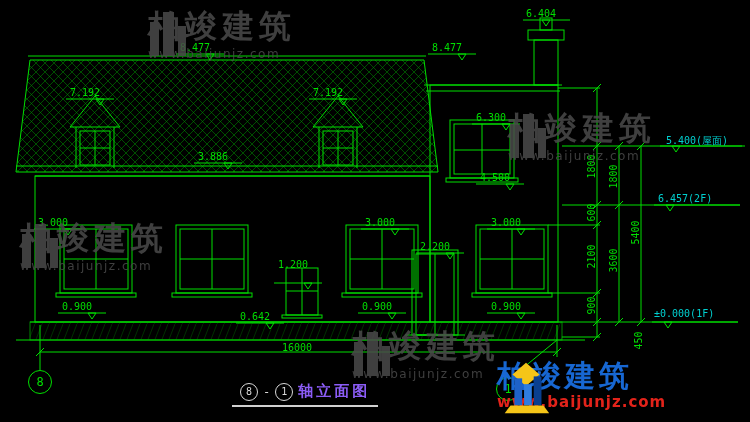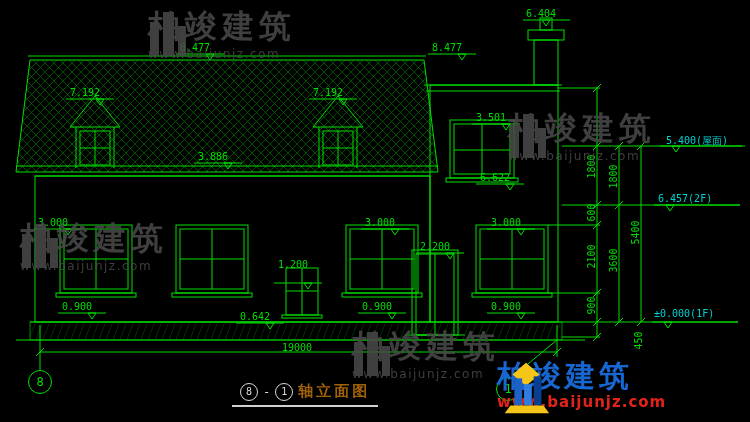--- a/index.html
+++ b/index.html
@@ -13,21 +13,21 @@
   .wm .txt{display:flex;flex-direction:column;}
   .wmbrand{font-size:32px;font-weight:bold;color:#4a4a4a;letter-spacing:5px;line-height:1.05;}
   .wmurl{font-size:12px;color:#4a4a4a;letter-spacing:1.5px;margin-top:3px;}
   .bubble{position:absolute;width:22px;height:22px;border:1px solid #00df00;border-radius:50%;
           color:#00df00;font:12px "DejaVu Sans Mono",monospace;line-height:22px;text-align:center;z-index:3;}
   .titlebar{position:absolute;left:232px;top:382px;display:flex;align-items:center;gap:5px;
             border-bottom:2px solid #d0d0d0;padding:0 8px 4px;z-index:5;}
   .tb{width:16px;height:16px;border:1px solid #d8d8d8;border-radius:50%;color:#d8d8d8;
       font:10px "DejaVu Sans Mono",monospace;line-height:16px;text-align:center;flex:none;}
   .tsep{color:#d8d8d8;font:12px "DejaVu Sans Mono",monospace;}
-  .tname{color:#a16207;font-size:15px;font-weight:bold;letter-spacing:3px;}
+  .tname{color:#8b5cf6;font-size:15px;font-weight:bold;letter-spacing:3px;}
   .footer{position:absolute;left:497px;top:360px;display:flex;align-items:center;gap:7px;z-index:6;}
   .footer .txt{display:flex;flex-direction:column;}
   .fbrand{font-size:30px;font-weight:bold;color:#1767d2;letter-spacing:4px;line-height:1.05;}
   .furl{font-size:15px;font-weight:bold;color:#e2231a;letter-spacing:1px;margin-top:1px;}
 </style>
 </head>
 <body>
 
 <div class="canvas">
 
@@ -161,32 +161,32 @@
       </g>
     </g>
   </svg>
 
   <div class="lbl" style="left:526px;top:8px">6.404</div>
   <div class="lbl" style="left:180px;top:42px">8.477</div>
   <div class="lbl" style="left:432px;top:42px">8.477</div>
   <div class="lbl" style="left:70px;top:87px">7.192</div>
   <div class="lbl" style="left:313px;top:87px">7.192</div>
   <div class="lbl" style="left:198px;top:151px">3.886</div>
-  <div class="lbl" style="left:476px;top:112px">3.501</div>
-  <div class="lbl" style="left:480px;top:172px">6.622</div>
+  <div class="lbl" style="left:476px;top:112px">6.300</div>
+  <div class="lbl" style="left:480px;top:172px">4.500</div>
   <div class="lbl" style="left:38px;top:217px">3.000</div>
   <div class="lbl" style="left:365px;top:217px">3.000</div>
   <div class="lbl" style="left:491px;top:217px">3.000</div>
   <div class="lbl" style="left:420px;top:241px">2.200</div>
   <div class="lbl" style="left:278px;top:259px">1.200</div>
   <div class="lbl" style="left:62px;top:301px">0.900</div>
   <div class="lbl" style="left:362px;top:301px">0.900</div>
   <div class="lbl" style="left:491px;top:301px">0.900</div>
   <div class="lbl" style="left:240px;top:311px">0.642</div>
-  <div class="lbl" style="left:282px;top:342px">19000</div>
+  <div class="lbl" style="left:282px;top:342px">16000</div>
 
   <div class="lbl vert" style="left:571px;top:161px">1800</div>
   <div class="lbl vert" style="left:593px;top:171px">1800</div>
   <div class="lbl vert" style="left:571px;top:207px">600</div>
   <div class="lbl vert" style="left:571px;top:251px">2100</div>
   <div class="lbl vert" style="left:571px;top:300px">900</div>
   <div class="lbl vert" style="left:618px;top:335px">450</div>
   <div class="lbl vert" style="left:593px;top:255px">3600</div>
   <div class="lbl vert" style="left:615px;top:227px">5400</div>
 

